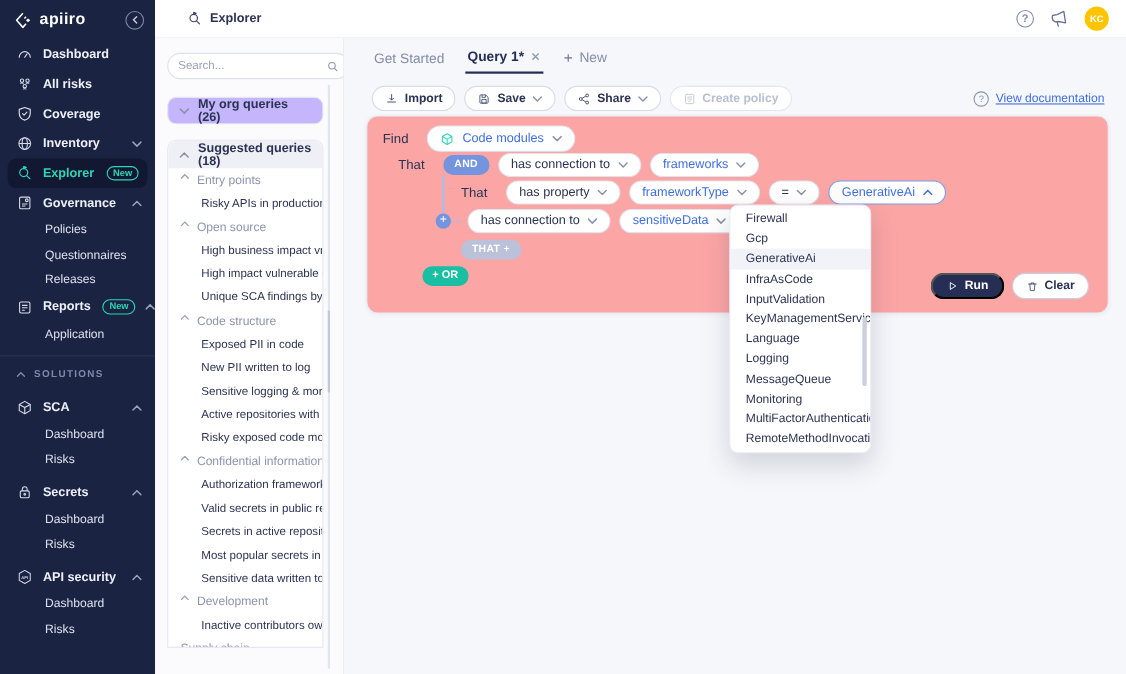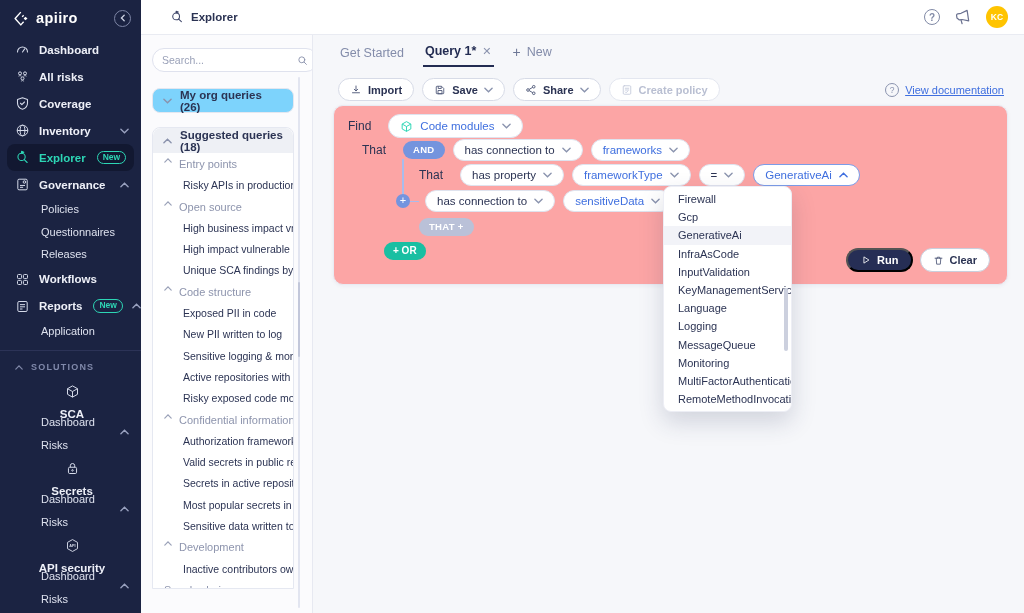--- a/index.html
+++ b/index.html
@@ -16,38 +16,38 @@
   .sitem { height:27px; display:flex; align-items:center; gap:9px; padding:0 12px 0 15px; font-size:11.5px; font-weight:600; color:#eef0f8; cursor:pointer; white-space:nowrap; }
   .sitem .sicon { color:#d6dbea; flex:0 0 auto; }
   .sitem .chev { margin-left:auto; color:#99a1bf; }
   .sitem.active { margin:0 7px; padding:0 6px 0 8px; border-radius:8px; background:#121831; color:#2dd6b5; }
   .sitem.active .sicon { color:#2dd6b5; }
   .ssub { height:22.5px; display:flex; align-items:center; padding-left:41px; font-size:11px; font-weight:400; color:#dde1ee; cursor:pointer; }
   .new-badge { border:1px solid #2dd6b5; color:#2dd6b5; font-size:8.5px; font-weight:700; padding:1px 5px 2px; border-radius:9px; margin-left:2px; line-height:1; }
   .sb-divider { border-top:1px solid #2c3357; margin-top:8px; }
   .sol-head { height:24px; display:flex; align-items:center; gap:8px; padding-left:15px; margin-top:4px; font-size:9px; font-weight:700; letter-spacing:1.2px; color:#8089aa; }
   .sol-head .chev { color:#8089aa; }
-  .gap5 { margin-top:5px;flex-direction:column; }
+  .gap5 { margin-top:5px; }
 
   
   #right { flex:1; display:flex; flex-direction:column; min-width:0; }
   #topbar { height:35px; background:#fff; border-bottom:1px solid #e9ebf2; display:flex; align-items:center; padding:0 16px 0 29px; flex:0 0 35px; }
   .tb-title { display:flex; align-items:center; gap:7px; font-size:11.5px; font-weight:600; color:#2b3353; }
   .tb-right { margin-left:auto; display:flex; align-items:center; gap:14px; }
   .help-btn { width:16px; height:16px; border:1.2px solid #818aa6; border-radius:50%; display:flex; align-items:center; justify-content:center; font-size:10px; color:#818aa6; font-weight:600; cursor:pointer; }
   .avatar { width:22px; height:22px; border-radius:50%; background:#ffc400; color:#fff; font-size:8.5px; font-weight:700; display:flex; align-items:center; justify-content:center; cursor:pointer; }
   #content-row { flex:1; display:flex; min-height:0; }
 
   
   #qpanel { flex:0 0 172px; width:172px; background:#fbfbfd; border-right:1px solid #e7e9f1; position:relative; overflow:hidden; padding:13px 0 0 11px; }
   .search-row { display:flex; align-items:center; gap:6px; padding-right:8px; }
   .search-box { flex:1; height:24px; background:#fff; border:1px solid #dfe2ee; border-radius:13px; display:flex; align-items:center; padding:0 9px; gap:0; }
   .search-box input { flex:1; min-width:0; border:none; outline:none; background:transparent; font-size:10.5px; color:#2b3353; font-family:inherit; }
   .search-box input::placeholder { color:#9aa1b8; }
-  .qbox { margin-top:16px; margin-right:18px; height:25px; background:#7dd3fc; border:1px solid #e4e7f0; border-radius:8px; display:flex; align-items:center; gap:8px; padding:0 10px; font-size:11.5px; font-weight:700; color:#2b3353; cursor:pointer; }
+  .qbox { margin-top:16px; margin-right:18px; height:25px; background:#c4b5fd; border:1px solid #e4e7f0; border-radius:8px; display:flex; align-items:center; gap:8px; padding:0 10px; font-size:11.5px; font-weight:700; color:#2b3353; cursor:pointer; }
   .qbox .chev { color:#8a92ac; }
   .qgroup { margin-top:14px; margin-right:18px; border:1px solid #e5e8f1; border-radius:8px 8px 0 0; background:#fff; height:462px; overflow:hidden; }
   .qbox.suggested { margin:0; border:none; border-radius:8px 8px 0 0; background:#eef0f5; height:25px; }
   .qlist { padding-top:5px; }
   .qrow { height:21.3px; display:flex; padding-left:30px; font-size:10.5px; color:#2b3353; cursor:pointer; white-space:nowrap; overflow:hidden; }
   .qrow.section { padding-left:11px; gap:7px; color:#8d94ad; font-size:11px; }
   .qrow:not(.section) .qchev { display:none; }
   .qrow .qchev { color:#9aa1b8; }
   .panel-scrollbar { position:absolute; right:12px; top:42px; bottom:5px; width:2px; background:#e2e5f0; border-radius:2px; }
   .panel-thumb { position:absolute; right:0; width:2.5px; top:205px; height:75px; background:#c2c7da; border-radius:2px; cursor:pointer; }
@@ -191,31 +191,20 @@
       </div>
       <div class="ssub">
           <span>Policies</span>
         </div>
       <div class="ssub">
           <span>Questionnaires</span>
         </div>
       <div class="ssub">
           <span>Releases</span>
         </div>
-      <div class="sitem">
-        <span class="sicon">
-            <svg width="15" height="15" viewBox="0 0 24 24" fill="none" stroke="currentColor" stroke-width="1.6">
-              <rect x="4" y="4" width="6.5" height="6.5" rx="1.5"></rect>
-              <rect x="13.5" y="4" width="6.5" height="6.5" rx="1.5"></rect>
-              <rect x="4" y="13.5" width="6.5" height="6.5" rx="1.5"></rect>
-              <rect x="13.5" y="13.5" width="6.5" height="6.5" rx="1.5"></rect>
-            </svg>
-          </span>
-        <span>Workflows</span>
-      </div>
       <div class="sitem">
         <span class="sicon">
             <svg width="15" height="15" viewBox="0 0 24 24" fill="none" stroke="currentColor" stroke-width="1.6" stroke-linejoin="round">
               <rect x="4.5" y="4" width="15" height="16" rx="2"></rect>
               <path d="M8 9 H16 M8 12.5 H16 M8 16 H12"></path>
             </svg>
           </span>
         <span>Reports</span>
         <span class="new-badge">New</span>
         <span class="chev">

